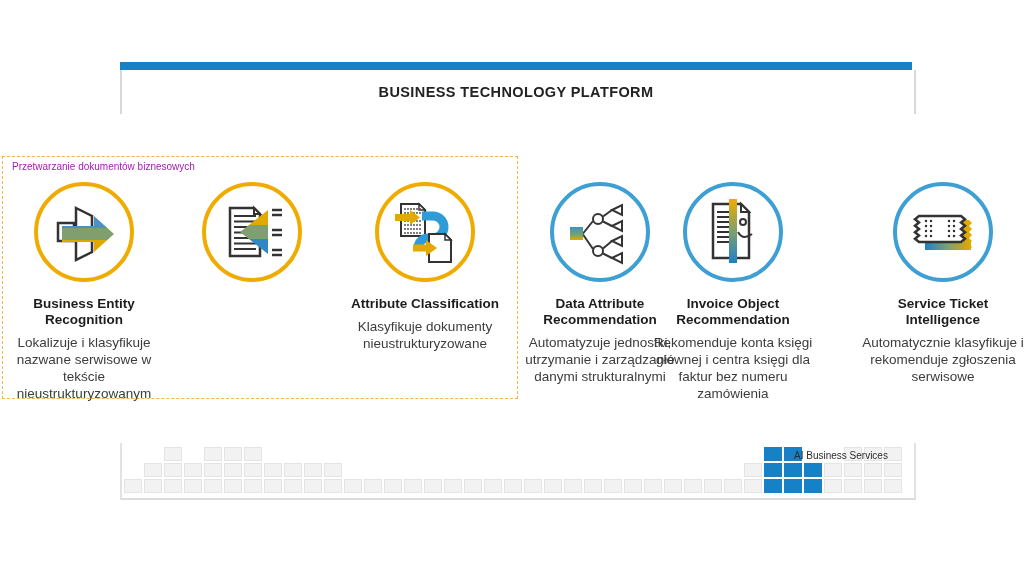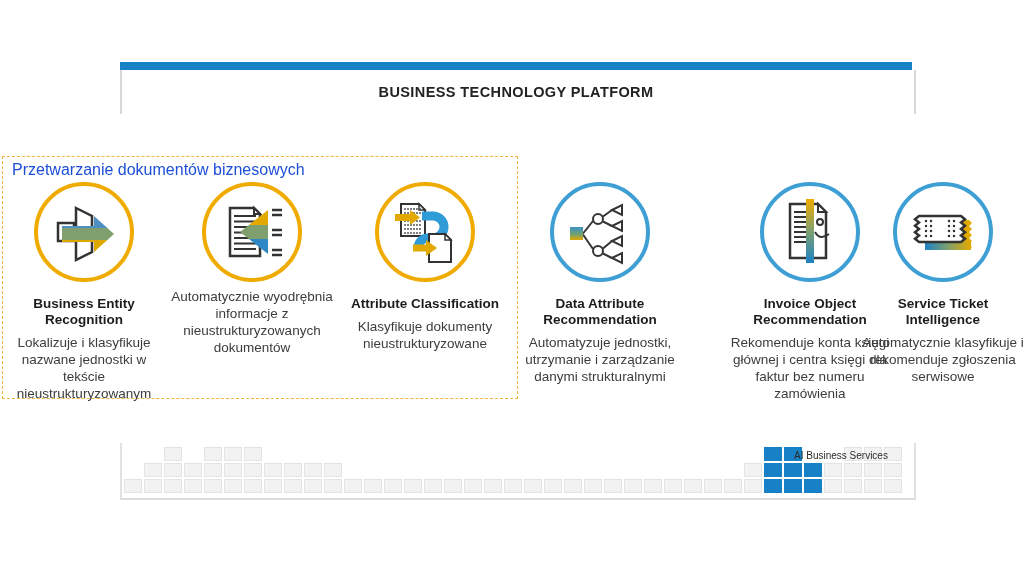--- a/index.html
+++ b/index.html
@@ -14,21 +14,21 @@
   }
   
   .header-box{position:absolute;left:120px;top:70px;width:792px;height:44px;
     border-left:2px solid #d8d8d8;border-right:2px solid #d8d8d8;background:#fff;}
   .header-bar{position:absolute;left:120px;top:62px;width:792px;height:8px;background:var(--brand-blue);}
   .header-title{position:absolute;left:120px;top:70px;width:792px;height:44px;line-height:44px;
     text-align:center;font-size:14.5px;font-weight:bold;letter-spacing:.4px;color:#222;}
   
   .group-box{position:absolute;left:2px;top:156px;width:514px;height:241px;
     border:1px dashed var(--dashed);}
-  .group-label{position:absolute;left:9px;top:4px;font-size:16px;color:#1d4ed8;white-space:nowrap;}
+  .group-label{position:absolute;left:9px;top:4px;font-size:10px;color:#a21caf;white-space:nowrap;}
   
   .service-col{position:absolute;top:182px;text-align:center;}
   .ring{width:92px;height:92px;border:4px solid var(--gold);border-radius:50%;
     margin:0 auto;background:#fff;display:flex;align-items:center;justify-content:center;}
   .ring-gold{border-color:var(--gold);}
   .ring-blue{border-color:var(--ring-blue);}
   .svc-title{margin-top:14px;font-size:13.5px;line-height:16px;font-weight:bold;color:var(--title-text);}
   .svc-desc{margin-top:6px;font-size:13.5px;line-height:17px;color:var(--body-text);}
   
   .pixel-panel{position:absolute;left:120px;top:443px;width:792px;height:55px;
@@ -63,21 +63,21 @@
         <rect x="10" y="27" width="16" height="18" fill="#fff" stroke="#333" stroke-width="2.5"></rect>
         <polygon points="28,12 44,20 44,56 28,64" fill="#fff" stroke="#333" stroke-width="2.5"></polygon>
         <g clip-path="url(#arrow1)">
           <rect x="14" y="20" width="52" height="12" fill="#4E90C4"></rect>
           <rect x="14" y="32" width="52" height="12" fill="#7FA06E"></rect>
           <rect x="14" y="44" width="52" height="12" fill="#DFA800"></rect>
         </g>
       </svg>
     </div>
     <div class="svc-title">Business Entity Recognition</div>
-    <div class="svc-desc">Lokalizuje i klasyfikuje nazwane jednostki w tekście nieustrukturyzowanym</div>
+    <div class="svc-desc">Lokalizuje i klasyfikuje nazwane serwisowe w tekście nieustrukturyzowanym</div>
   </div>
 
   <div class="service-col" style="left:168px;width:168px;">
     <div class="ring ring-gold">
       <svg width="72" height="72" viewBox="0 0 72 72">
         <defs>
           <clipPath id="funnel2">
               <polygon points="52,14 52,58 24,36"></polygon>
             </clipPath>
         </defs>
@@ -100,21 +100,20 @@
         <g stroke="#333" stroke-width="2.5">
           <line x1="56" y1="14" x2="66" y2="14"></line>
             <line x1="56" y1="19" x2="66" y2="19"></line>
           <line x1="56" y1="34" x2="66" y2="34"></line>
             <line x1="56" y1="39" x2="66" y2="39"></line>
           <line x1="56" y1="54" x2="66" y2="54"></line>
             <line x1="56" y1="59" x2="66" y2="59"></line>
         </g>
       </svg>
     </div>
-    <div class="svc-desc">Automatycznie wyodrębnia informacje z nieustrukturyzowanych dokumentów</div>
   </div>
 
   <div class="service-col" style="left:343px;width:164px;">
     <div class="ring ring-gold">
       <svg width="72" height="72" viewBox="0 0 72 72">
         <polygon points="12,8 30,8 36,14 36,40 12,40" fill="#fff" stroke="#333" stroke-width="2"></polygon>
         <polygon points="30,8 30,14 36,14" fill="#fff" stroke="#333" stroke-width="1.5"></polygon>
         <g stroke="#555" stroke-width="1.6" stroke-dasharray="2 1">
           <line x1="15" y1="13" x2="33" y2="13"></line>
             <line x1="15" y1="17" x2="33" y2="17"></line>
@@ -162,21 +161,21 @@
           <polygon points="48,30 58,25 58,35"></polygon>
           <polygon points="48,45 58,40 58,50"></polygon>
           <polygon points="48,62 58,57 58,67"></polygon>
         </g>
       </svg>
     </div>
     <div class="svc-title">Data Attribute Recommendation</div>
     <div class="svc-desc">Automatyzuje jednostki, utrzymanie i zarządzanie danymi strukturalnymi</div>
   </div>
 
-  <div class="service-col" style="left:726px;width:168px;">
+  <div class="service-col" style="left:649px;width:168px;">
     <div class="ring ring-blue">
       <svg width="72" height="72" viewBox="0 0 72 72">
         <defs>
           <linearGradient id="bar5" x1="0" y1="0" x2="0" y2="1">
             <stop offset="0" stop-color="#F0AB00"></stop>
               <stop offset="0.5" stop-color="#7FA06E"></stop>
               <stop offset="1" stop-color="#1B82C6"></stop>
           </linearGradient>
         </defs>
         <polygon points="16,8 44,8 52,16 52,62 16,62" fill="#fff" stroke="#333" stroke-width="2.5"></polygon>

